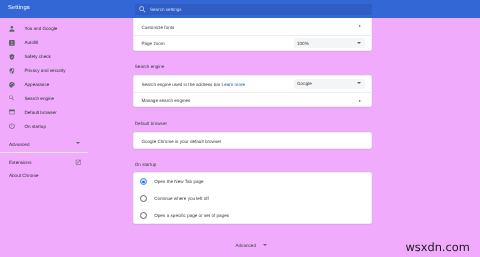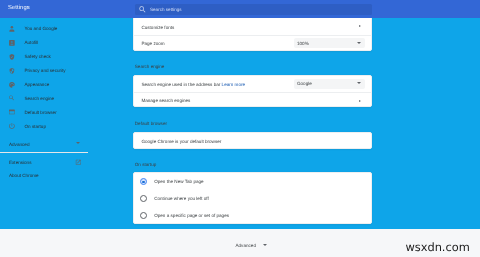--- a/index.html
+++ b/index.html
@@ -1,20 +1,20 @@
 <!DOCTYPE html>
 <html><head>
 <meta charset="utf-8">
 <style>
   html,body{margin:0;padding:0;}
   *{-webkit-font-smoothing:antialiased;text-rendering:geometricPrecision;}
   body{width:480px;height:257px;overflow:hidden;background:#f6f7f9;
        font-family:"Liberation Sans",sans-serif;
        -webkit-font-smoothing:antialiased;}
-  .app{position:relative;width:480px;height:229px;background:#0ea5e9;}
+  .app{position:relative;width:480px;height:257px;background:#f0abfc;}
 
   
   .header{position:absolute;left:0;top:0;width:480px;height:18px;background:#3367d6;z-index:10;}
   .header-title{position:absolute;left:8px;top:5.4px;font-size:5.8px;line-height:7px;
                 color:#fff;font-weight:500;letter-spacing:.1px;}
   .searchbox{position:absolute;left:135.3px;top:4px;width:236.8px;height:11.2px;
              background:#2e5ec4;border-radius:1.5px;}
   .search-ico{position:absolute;left:3.6px;top:2.2px;width:7px;height:7px;}
   .search-ph{position:absolute;left:14.7px;top:3.2px;font-size:4.6px;line-height:6px;color:#d2dcf5;}
 

